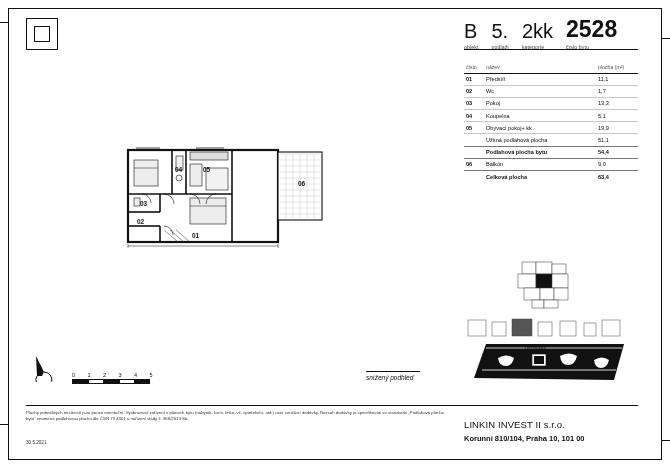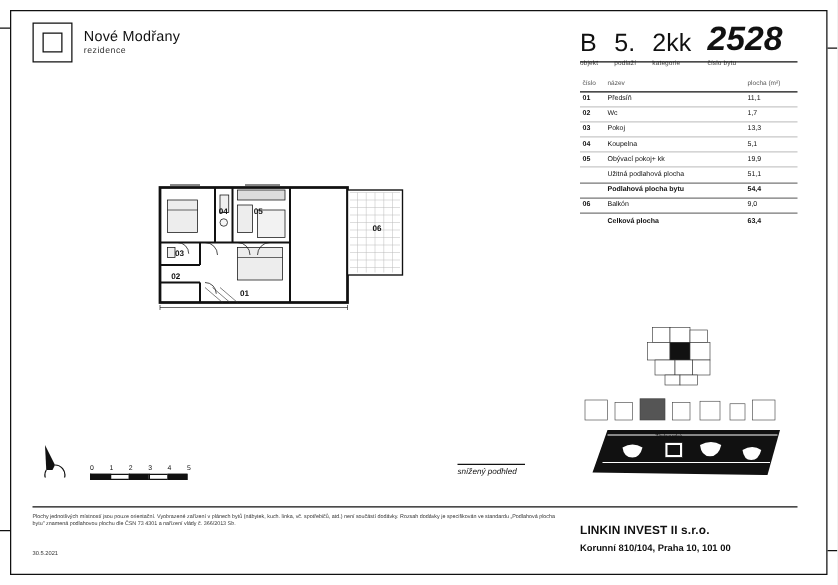--- a/index.html
+++ b/index.html
@@ -45,21 +45,21 @@
   
   .code-row {
     position: absolute;
     left: 464px; top: 18px;
     display: flex; align-items: flex-end; gap: 13px;
   }
   .code-item { text-align: left; }
   .code-val {
     font-size: 20px; color: #111; line-height: 1; font-weight: 400;
   }
-  .code-val.big { font-size: 27px; font-weight: bold; font-style: italic; }
+  .code-val.big { font-size: 23px; font-weight: bold; }
   .code-lab {
     font-size: 5.2px; color: #444; margin-top: 3px; letter-spacing: .1px;
   }
   .hdr-rule {
     position: absolute;
     left: 464px; top: 49px; width: 174px;
     border-top: 1px solid #111;
   }
   
   .tbl {
@@ -159,21 +159,21 @@
     font-size: 4.3px; color: #333; line-height: 1.5;
   }
   .footer-date {
     position: absolute;
     left: 26px; top: 440px;
     font-size: 4.6px; color: #333;
   }
   .footer-company {
     position: absolute;
     left: 464px; top: 419px;
-    font-size: 9.5px; font-weight: bold; color: #111; letter-spacing: .1px;
+    font-size: 9.5px; font-weight: normal; color: #111; letter-spacing: .1px;
   }
   .footer-address {
     position: absolute;
     left: 464px; top: 434px;
     font-size: 7.5px; color: #111; font-weight: bold;
   }
   
   .tick { position: absolute; background: #111; }
 </style>
 </head>
@@ -183,24 +183,20 @@
   <div class="frame"></div>
 
   <div class="tick" style="left:0;top:22px;width:8px;height:1px;"></div>
   <div class="tick" style="left:662px;top:38px;width:8px;height:1px;"></div>
   <div class="tick" style="left:0;top:424px;width:8px;height:1px;"></div>
   <div class="tick" style="left:662px;top:440px;width:8px;height:1px;"></div>
 
   <div class="logo-block">
     <div class="logo-mark">
       <div class="logo-mark-inner"></div>
-    </div>
-    <div>
-      <div class="logo-text-main">Nové Modřany</div>
-      <div class="logo-text-sub">rezidence</div>
     </div>
   </div>
 
   <div class="code-row">
     <div class="code-item">
       <div class="code-val">B</div>
       <div class="code-lab">objekt</div>
     </div>
     <div class="code-item">
       <div class="code-val">5.</div>

